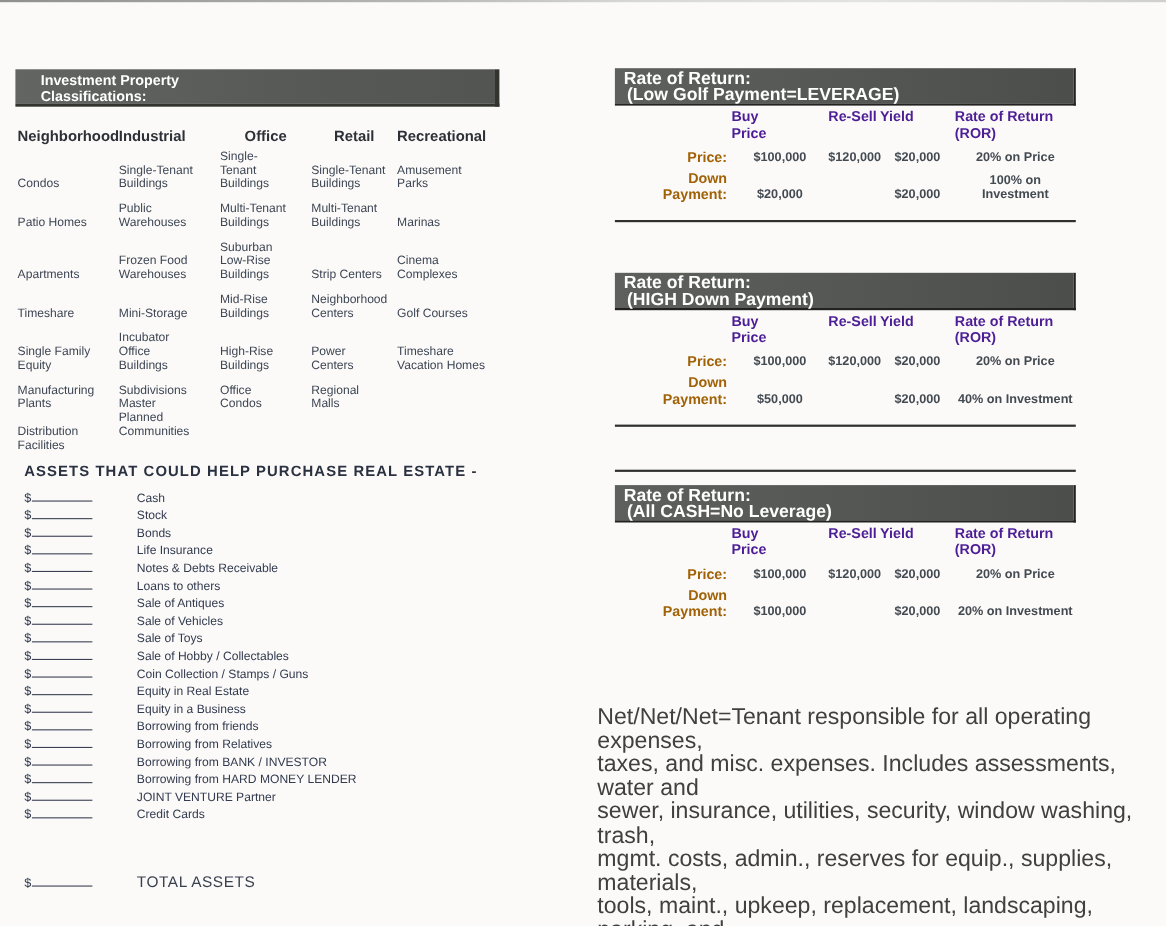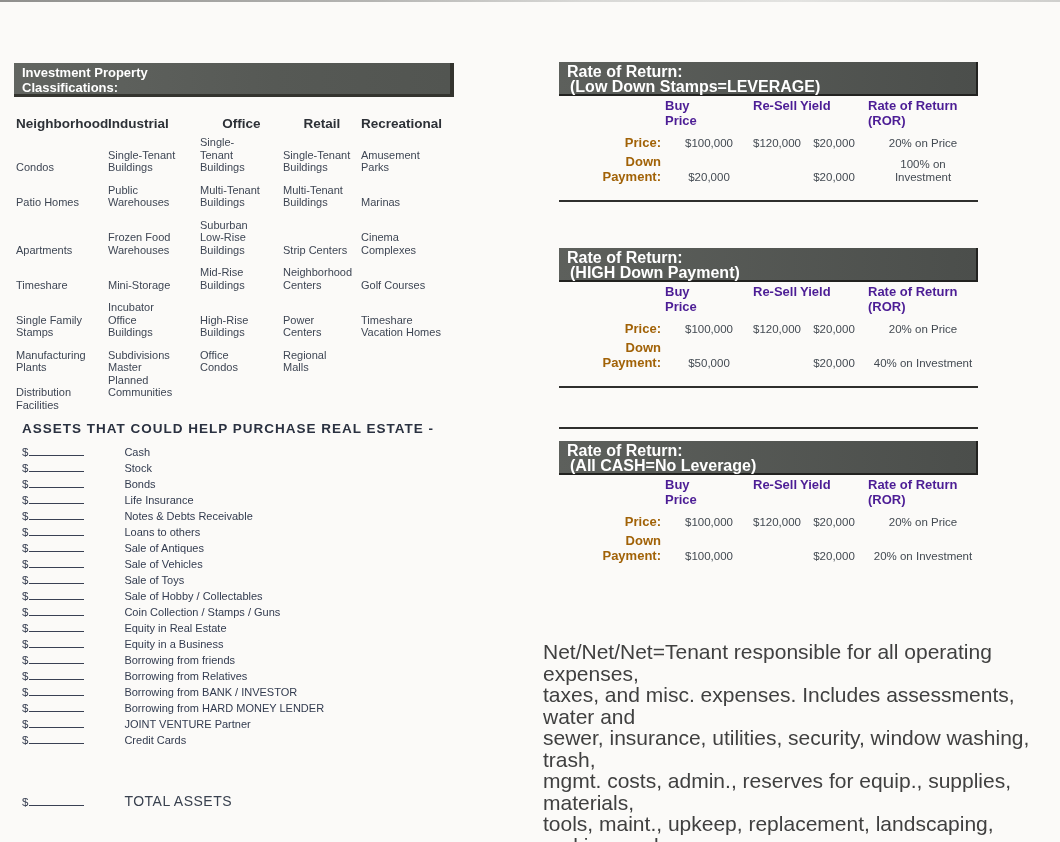--- a/index.html
+++ b/index.html
@@ -5,21 +5,21 @@
   html,body{margin:0;padding:0;}
   body{background:#e9e9e7;font-family:"Liberation Sans","DejaVu Sans",sans-serif;}
   .page{position:relative;width:1060px;height:842px;background:#fbfaf8;overflow:hidden;margin:0 auto;}
   .scan-edge{position:absolute;left:0;top:0;width:100%;height:2px;
     background:linear-gradient(90deg,#8f8f8d,#b5b5b3 35%,#d8d8d6 55%,#e3e3e1 75%,#cfcfcd);}
 
   
   .cls-bar{position:absolute;left:14px;top:63px;width:440px;height:34px;box-sizing:border-box;
     background:linear-gradient(90deg,#626561,#565955 60%,#525551);
     border-bottom:3px solid #34342f;border-right:4px solid #34342f;
-    color:#ffffff;font-weight:bold;font-size:13px;line-height:15px;padding:2px 0 0 8px;
+    color:#ffffff;font-weight:bold;font-size:13px;line-height:15px;padding:2px 0 0 23px;
     white-space:pre-line;}
   .col-headers{position:absolute;left:16px;top:116px;width:440px;display:grid;
     grid-template-columns:92px 92px 83px 78px 95px;
     font-weight:bold;font-size:13.5px;color:#2d3137;}
   .col-h{white-space:pre-line;}
   .col-h.c2,.col-h.c3{text-align:center;}
   .class-grid{position:absolute;left:16px;top:136px;width:440px;display:grid;
     grid-template-columns:92px 92px 83px 78px 95px;row-gap:10px;
     font-size:11px;line-height:12.5px;color:#3e4654;}
   .class-grid .cell{white-space:pre-line;align-self:end;padding-right:6px;}
@@ -46,21 +46,21 @@
     background:linear-gradient(90deg,#5d605c,#4b4e4b);
     border-bottom:2px solid #222220;border-right:2px solid #222220;
     color:#ffffff;font-weight:bold;font-size:16px;line-height:15px;padding:2px 0 0 8px;}
   .ror-bar .l2{padding-left:3px;}
   .ror-grid{display:grid;grid-template-columns:106px 88px 47px 68px 110px;margin-top:2px;}
   .ror-grid .hcell{font-weight:bold;font-size:13px;line-height:15px;text-align:left;
     white-space:pre-line;color:#4c1d95;}
   .ror-grid .lcell{font-weight:bold;font-size:13px;line-height:15px;text-align:right;
     white-space:pre-line;color:#a16207;padding-right:4px;}
   .ror-grid .vcell{font-size:11.5px;line-height:13px;text-align:center;color:#434a52;
-    white-space:pre-line;align-self:end;}
+    white-space:pre-line;align-self:end;font-weight:bold;}
   .ror-grid .r0{padding-top:7px;}
   .ror-grid .r1{padding-top:4px;}
 
   
   .net-note{position:absolute;left:543px;top:620px;width:500px;
     font-size:21px;line-height:21.5px;color:#404040;white-space:pre-line;}
 </style>
 </head>
 <body>
 
@@ -106,21 +106,21 @@
         <div class="cell c4">Cinema
 Complexes</div>
         <div class="cell c0">Timeshare</div>
         <div class="cell c1">Mini-Storage</div>
         <div class="cell c2">Mid-Rise
 Buildings</div>
         <div class="cell c3">Neighborhood
 Centers</div>
         <div class="cell c4">Golf Courses</div>
         <div class="cell c0">Single Family
-Stamps</div>
+Equity</div>
         <div class="cell c1">Incubator
 Office
 Buildings</div>
         <div class="cell c2">High-Rise
 Buildings</div>
         <div class="cell c3">Power
 Centers</div>
         <div class="cell c4">Timeshare
 Vacation Homes</div>
         <div class="cell c1 top">Manufacturing
@@ -242,21 +242,21 @@
           <span class="dollar">$</span>
           <span class="blank"></span>
           <span class="t-label">TOTAL ASSETS</span>
         </div>
       </div>
   </section>
 
   <section class="ror t0">
     <div class="ror-bar">
       <div>Rate of Return:</div>
-      <div class="l2">(Low Down Stamps=LEVERAGE)</div>
+      <div class="l2">(Low Golf Payment=LEVERAGE)</div>
     </div>
     <div class="ror-grid">
         <div class="hcell"></div>
         <div class="hcell">Buy
 Price</div>
         <div class="hcell">Re-Sell</div>
         <div class="hcell">Yield</div>
         <div class="hcell">Rate of Return
 (ROR)</div>
         <div class="lcell r0">Price:</div>

